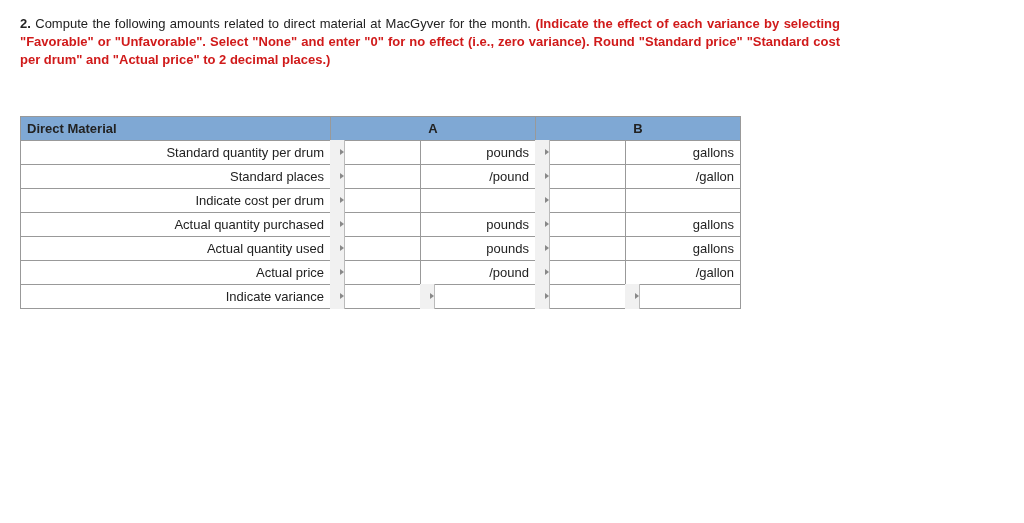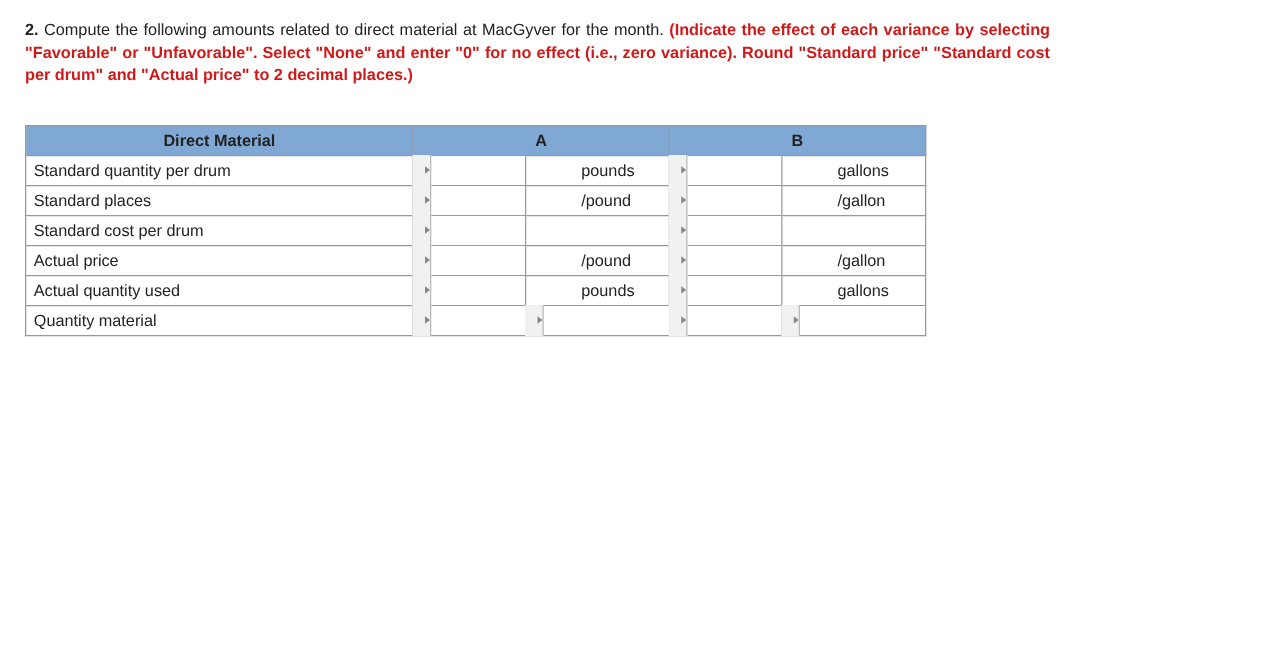--- a/index.html
+++ b/index.html
@@ -6,21 +6,21 @@
     margin: 0;
     padding: 15px 20px;
     font-family: Arial, sans-serif;
     font-size: 13px;
     color: #222;
     background: #fff;
   }
   .question {
     max-width: 820px;
     line-height: 1.4;
-    margin-bottom: 30px;
+    margin-bottom: 46px;
     text-align: justify;
   }
   .qnum {
     font-weight: bold;
   }
   .instruction {
     color: #d01a1a;
     font-weight: bold;
   }
   table {
@@ -34,24 +34,24 @@
   td, th {
     border: 1px solid #999;
     padding: 4px 6px;
     height: 22px;
     box-sizing: border-box;
     vertical-align: middle;
   }
   th {
     background: #7fa8d4;
     font-weight: bold;
-    text-align: center;
+    text-align: left;
   }
   th.center { text-align: center; }
-  .label-cell { text-align: left; }
+  .label-cell { text-align: right; }
   .input-cell {
     background: #fff;
     position: relative;
     padding: 0;
   }
   .input-cell::before {
     content: "";
     position: absolute;
     left: -1px;
     top: -1px;
@@ -64,21 +64,21 @@
   .input-cell::after {
     content: "";
     position: absolute;
     left: 9px;
     top: 50%;
     margin-top: -3px;
     border-left: 4px solid #888;
     border-top: 3px solid transparent;
     border-bottom: 3px solid transparent;
   }
-  .unit-cell { text-align: left; padding-left: 44px; }
+  .unit-cell { text-align: right; padding-left: 44px; }
 </style>
 </head>
 <body>
 
 <div class="question">
   <span class="qnum">2.</span>
   <span>Compute the following amounts related to direct material at MacGyver for the month.</span>
   <span class="instruction">(Indicate the effect of each variance by selecting "Favorable" or "Unfavorable". Select "None" and enter "0" for no effect (i.e., zero variance). Round "Standard price" "Standard cost per drum" and "Actual price" to 2 decimal places.)</span>
 </div>
 
@@ -105,41 +105,48 @@
     <td class="unit-cell">gallons</td>
   </tr>
   <tr>
     <td class="label-cell">Standard places</td>
     <td class="input-cell"></td>
     <td class="unit-cell">/pound</td>
     <td class="input-cell"></td>
     <td class="unit-cell">/gallon</td>
   </tr>
   <tr>
-    <td class="label-cell">Standard cost per drum</td>
+    <td class="label-cell">Indicate cost per drum</td>
     <td class="input-cell"></td>
     <td class="unit-cell"></td>
     <td class="input-cell"></td>
     <td class="unit-cell"></td>
+  </tr>
+  <tr>
+    <td class="label-cell">Actual quantity purchased</td>
+    <td class="input-cell"></td>
+    <td class="unit-cell">pounds</td>
+    <td class="input-cell"></td>
+    <td class="unit-cell">gallons</td>
+  </tr>
+  <tr>
+    <td class="label-cell">Actual quantity used</td>
+    <td class="input-cell"></td>
+    <td class="unit-cell">pounds</td>
+    <td class="input-cell"></td>
+    <td class="unit-cell">gallons</td>
   </tr>
   <tr>
     <td class="label-cell">Actual price</td>
     <td class="input-cell"></td>
     <td class="unit-cell">/pound</td>
     <td class="input-cell"></td>
     <td class="unit-cell">/gallon</td>
   </tr>
   <tr>
-    <td class="label-cell">Actual quantity used</td>
-    <td class="input-cell"></td>
-    <td class="unit-cell">pounds</td>
-    <td class="input-cell"></td>
-    <td class="unit-cell">gallons</td>
-  </tr>
-  <tr>
-    <td class="label-cell">Quantity material</td>
+    <td class="label-cell">Indicate variance</td>
     <td class="input-cell"></td>
     <td class="input-cell"></td>
     <td class="input-cell"></td>
     <td class="input-cell"></td>
   </tr>
 </tbody>
   </table>
 
 </body></html>

